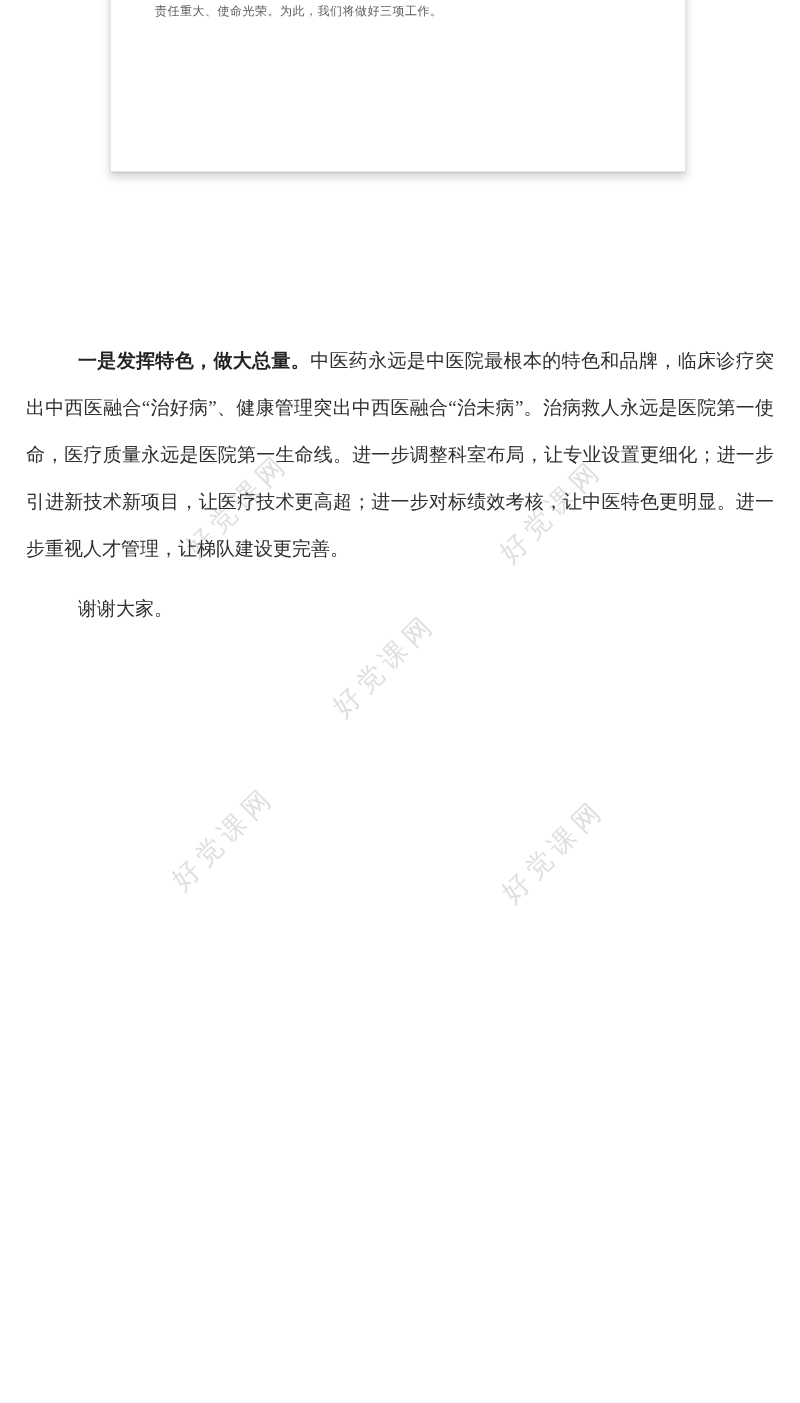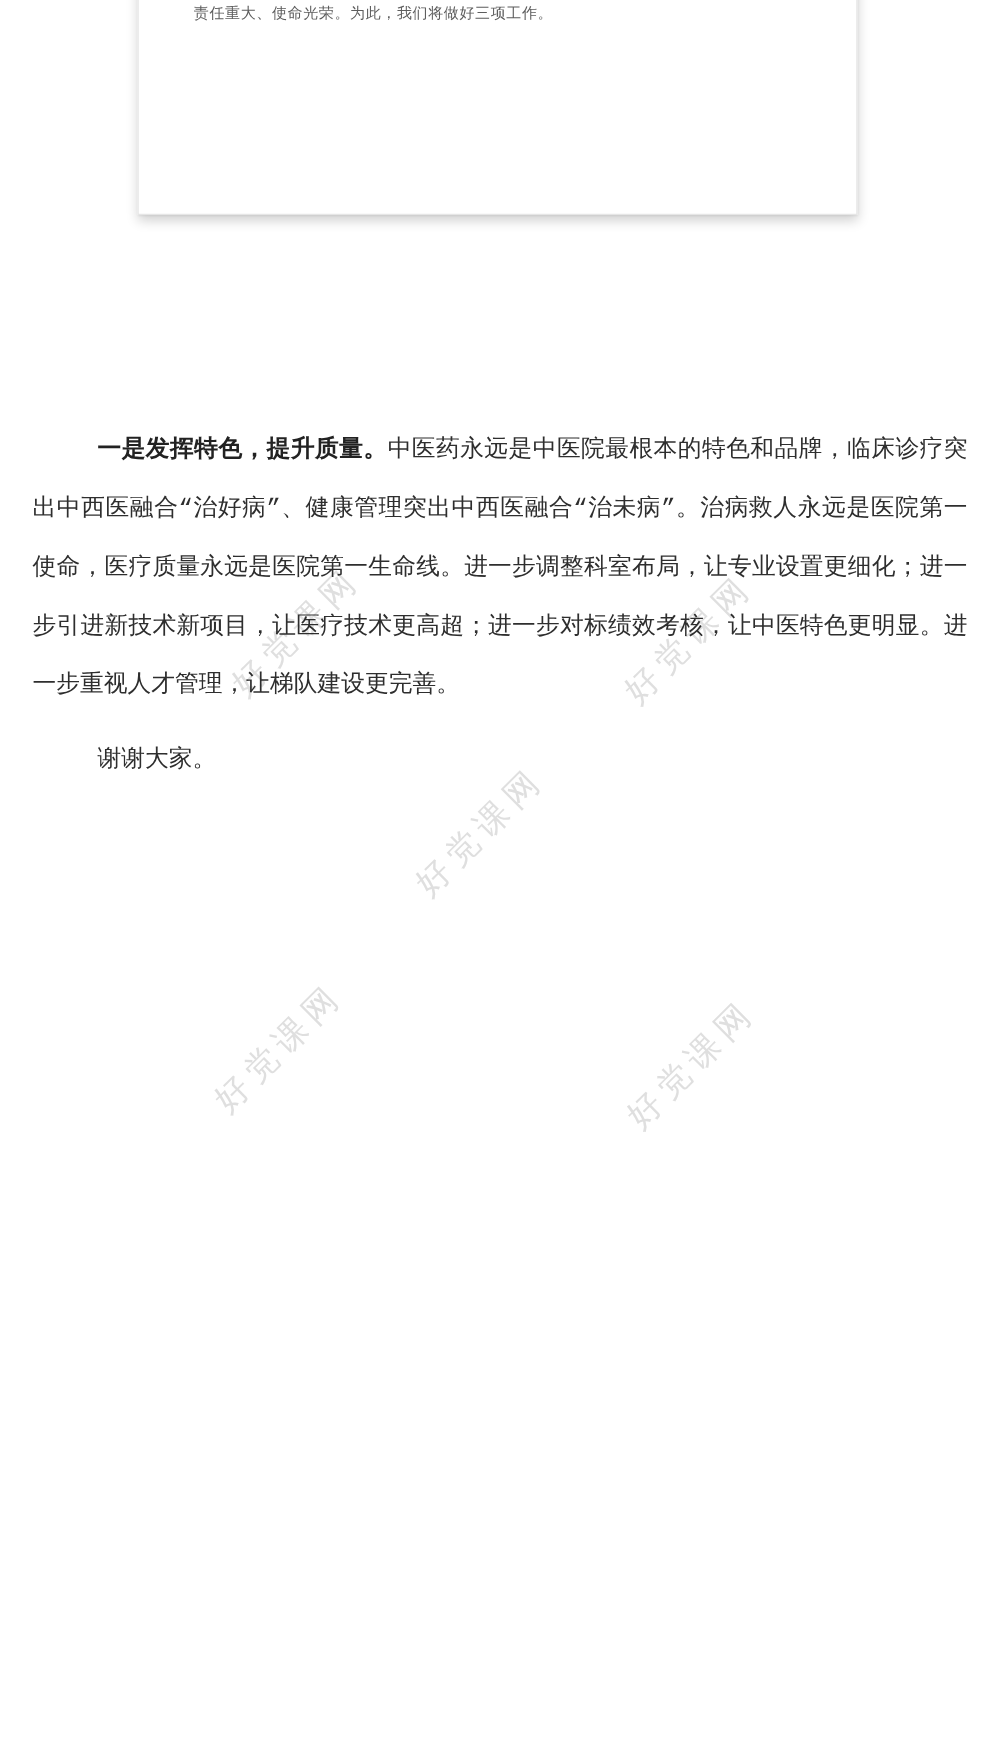--- a/index.html
+++ b/index.html
@@ -9,21 +9,20 @@
     width: 800px;
     height: 1403px;
     overflow: hidden;
     font-family: "Liberation Serif", "DejaVu Serif", serif;
   }
   .stage {
     position: relative;
     width: 800px;
     height: 1403px;
     background: #ffffff;
-    font-family: Liberation Mono, monospace;
   }
   
   .page-card {
     position: absolute;
     left: 110px;
     top: -42px;
     width: 574px;
     height: 212px;
     background: #ffffff;
     border: 1px solid #e6e6e6;
@@ -87,21 +86,21 @@
 
   <div class="wm-layer" id="wm-layer">
       <span class="wm" style="left: 237px; top: 505px; color: rgb(213, 213, 213);">好党课网</span>
       <span class="wm" style="left: 551px; top: 511px; color: rgb(213, 213, 213);">好党课网</span>
       <span class="wm" style="left: 384px; top: 665px; color: rgb(213, 213, 213);">好党课网</span>
       <span class="wm" style="left: 223px; top: 838px; color: rgb(213, 213, 213);">好党课网</span>
       <span class="wm" style="left: 553px; top: 851px; color: rgb(213, 213, 213);">好党课网</span>
     </div>
 
   <div class="doc-body" id="doc-body">
-  <p><span class="lead">一是发挥特色，提升质量。</span><span>中医药永远是中医院最根本的特色和品牌，临床诊疗突出中西医融合“治好病”、健康管理突出中西医融合“治未病”。治病救人永远是医院第一使命，医疗质量永远是医院第一生命线。进一步调整科室布局，让专业设置更细化；进一步引进新技术新项目，让医疗技术更高超；进一步对标绩效考核，让中医特色更明显。进一步重视人才管理，让梯队建设更完善。</span></p>
+  <p><span class="lead">一是发挥特色，做大总量。</span><span>中医药永远是中医院最根本的特色和品牌，临床诊疗突出中西医融合“治好病”、健康管理突出中西医融合“治未病”。治病救人永远是医院第一使命，医疗质量永远是医院第一生命线。进一步调整科室布局，让专业设置更细化；进一步引进新技术新项目，让医疗技术更高超；进一步对标绩效考核，让中医特色更明显。进一步重视人才管理，让梯队建设更完善。</span></p>
 
 
 
 
   <p><span class="lead"></span><span>谢谢大家。</span></p>
 </div>
 
 </div>
 
 </body></html>

